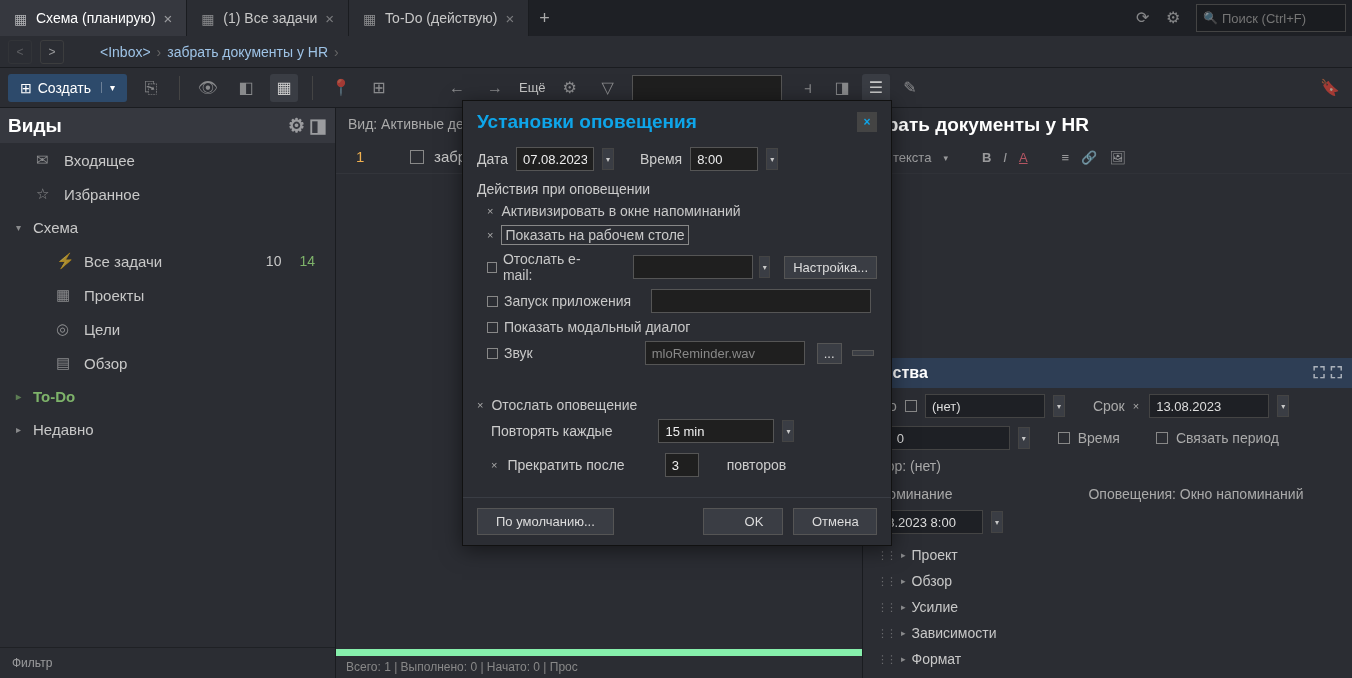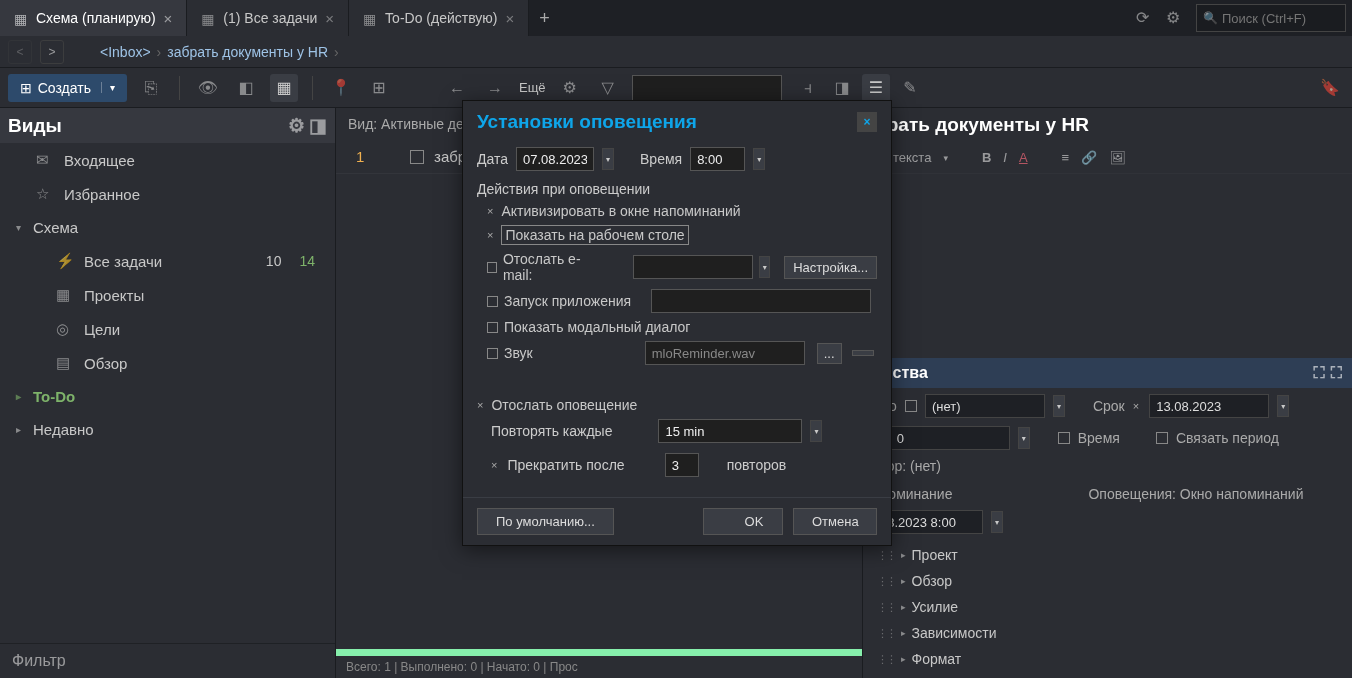--- a/index.html
+++ b/index.html
@@ -41,21 +41,21 @@
 .sidebar-title .tools{margin-left:auto;display:flex;gap:4px;opacity:0.5;}
 .nav-item{display:flex;align-items:center;gap:10px;padding:8px 16px;font-size:15px;cursor:pointer;}
 .nav-item .ico{width:18px;opacity:0.6;font-size:15px;}
 .nav-item.expandable::before{content:"▸";font-size:10px;margin-right:2px;opacity:0.6;}
 .nav-item.expandable.open::before{content:"▾";}
 .nav-item.level2{padding-left:36px;}
 .nav-item.level3{padding-left:56px;}
 .nav-item .count{margin-left:auto;font-size:14px;padding-right:8px;}
 .nav-item .count2{color:#7eb36a;font-size:14px;padding-right:4px;}
 .nav-item.todo{color:#7eb36a;font-weight:600;}
-.sidebar-filter{margin-top:auto;padding:8px 12px;border-top:1px solid #1a1c20;font-size:16px;opacity:0.7;}
+.sidebar-filter{margin-top:auto;padding:8px 12px;border-top:1px solid #1a1c20;font-size:12px;opacity:0.7;}
 
 
 .center{flex:1;background:#2b2d33;display:flex;flex-direction:column;min-width:0;}
 .center-head{padding:8px 12px;font-size:14px;color:#aaa;}
 .task-row{display:flex;align-items:center;gap:10px;padding:8px 20px;border-bottom:1px solid #33353b;font-size:15px;}
 .task-row .num{color:#f0b050;width:14px;}
 .task-row .chk{width:14px;height:14px;border:1px solid #888;}
 .center-foot{margin-top:auto;padding:4px 10px;font-size:12px;color:#888;border-top:7px solid #86efac;display:flex;gap:12px;}
 
 
@@ -319,21 +319,21 @@
     <span>Установки оповещения</span>
     <span class="dialog-close">×</span>
   </div>
   <div class="dialog-body">
     <div class="drow">
       <label>Дата</label>
       <input class="dinput" style="width: 78px;" value="07.08.2023">
       <span class="dd">▾</span>
       <span style="width:10px"></span>
       <label>Время</label>
-      <input class="dinput" style="width: 55px;" value="8:00">
+      <input class="dinput" style="width: 68px;" value="8:00">
       <span class="dd">▾</span>
     </div>
     <div class="dsection">Действия при оповещении</div>
     <div class="dcheck">
         <span class="x-mark">×</span>
         <span>Активизировать в окне напоминаний</span>
       </div>
     <div class="dcheck">
         <span class="x-mark">×</span>
         <span class="highlighted">Показать на рабочем столе</span>
@@ -362,21 +362,21 @@
       <button class="dbtn" style="padding:2px 10px;margin-left:4px"> </button>
     </div>
     <div style="height:20px"></div>
     <div class="dcheck" style="margin-left:0">
         <span class="x-mark">×</span>
         <span>Отослать оповещение</span>
       </div>
     <div class="drow" style="margin-left:14px">
       <label>Повторять каждые</label>
       <span style="width:30px"></span>
-      <input class="dinput" style="width: 144px;" value="15 min">
+      <input class="dinput" style="width: 116px;" value="15 min">
       <span class="dd">▾</span>
     </div>
     <div class="drow" style="margin-left:14px">
       <span class="x-mark">×</span>
       <label>Прекратить после</label>
       <span style="width:24px"></span>
       <input class="dinput" style="width: 34px;" value="3">
       <span style="width:12px"></span>
       <label>повторов</label>
     </div>

